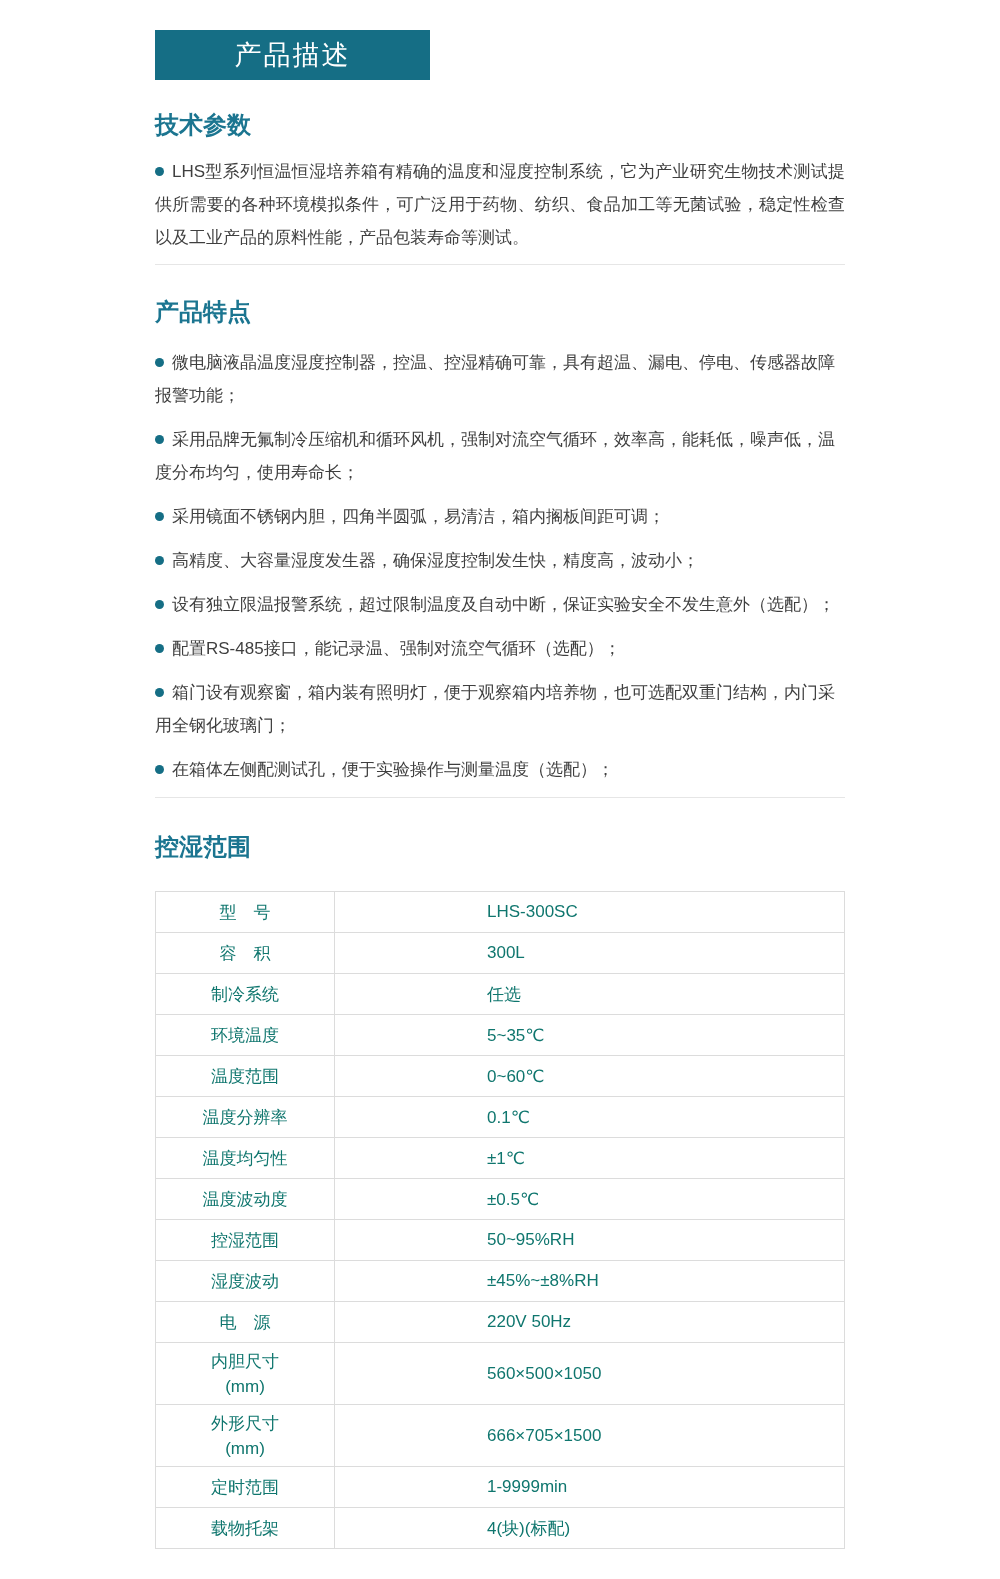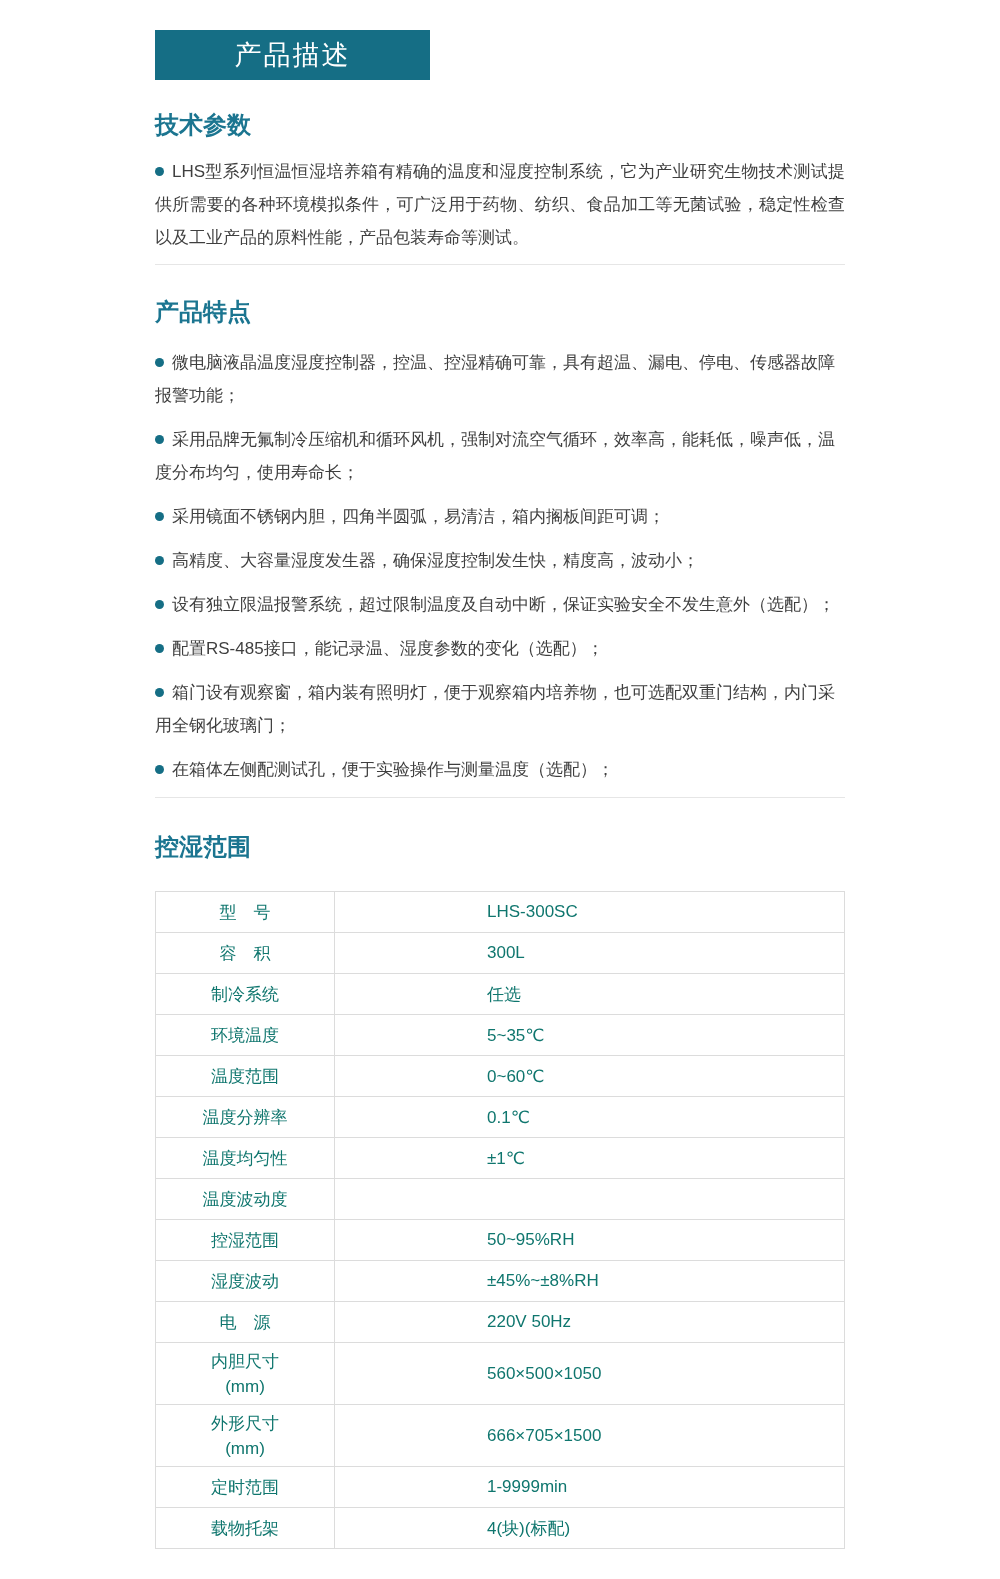--- a/index.html
+++ b/index.html
@@ -128,21 +128,21 @@
   <hr class="divider">
 
   <h2 class="sec-heading features-heading">产品特点</h2>
 
   <div class="feat-list">
     <p class="feat"><span class="dot"></span><span>微电脑液晶温度湿度控制器，控温、控湿精确可靠，具有超温、漏电、停电、传感器故障报警功能；</span></p>
     <p class="feat"><span class="dot"></span><span>采用品牌无氟制冷压缩机和循环风机，强制对流空气循环，效率高，能耗低，噪声低，温度分布均匀，使用寿命长；</span></p>
     <p class="feat"><span class="dot"></span><span>采用镜面不锈钢内胆，四角半圆弧，易清洁，箱内搁板间距可调；</span></p>
     <p class="feat"><span class="dot"></span><span>高精度、大容量湿度发生器，确保湿度控制发生快，精度高，波动小；</span></p>
     <p class="feat"><span class="dot"></span><span>设有独立限温报警系统，超过限制温度及自动中断，保证实验安全不发生意外（选配）；</span></p>
-    <p class="feat"><span class="dot"></span><span>配置RS-485接口，能记录温、湿度参数的变化（选配）；</span></p>
+    <p class="feat"><span class="dot"></span><span>配置RS-485接口，能记录温、强制对流空气循环（选配）；</span></p>
     <p class="feat"><span class="dot"></span><span>箱门设有观察窗，箱内装有照明灯，便于观察箱内培养物，也可选配双重门结构，内门采用全钢化玻璃门；</span></p>
     <p class="feat"><span class="dot"></span><span>在箱体左侧配测试孔，便于实验操作与测量温度（选配）；</span></p>
   </div>
 
   <hr class="divider divider-2">
 
   <h2 class="sec-heading specs-heading">控湿范围</h2>
 
   <div class="spec-table">
     <div class="t-row">
@@ -168,20 +168,21 @@
     <div class="t-row">
       <div class="t-label">温度分辨率</div>
       <div class="t-value">0.1℃</div>
     </div>
     <div class="t-row">
       <div class="t-label">温度均匀性</div>
       <div class="t-value">±1℃</div>
     </div>
     <div class="t-row">
       <div class="t-label">温度波动度</div>
+      <div class="t-value">±0.5℃</div>
     </div>
     <div class="t-row">
       <div class="t-label">控湿范围</div>
       <div class="t-value">50~95%RH</div>
     </div>
     <div class="t-row">
       <div class="t-label">湿度波动</div>
       <div class="t-value">±45%~±8%RH</div>
     </div>
     <div class="t-row">

